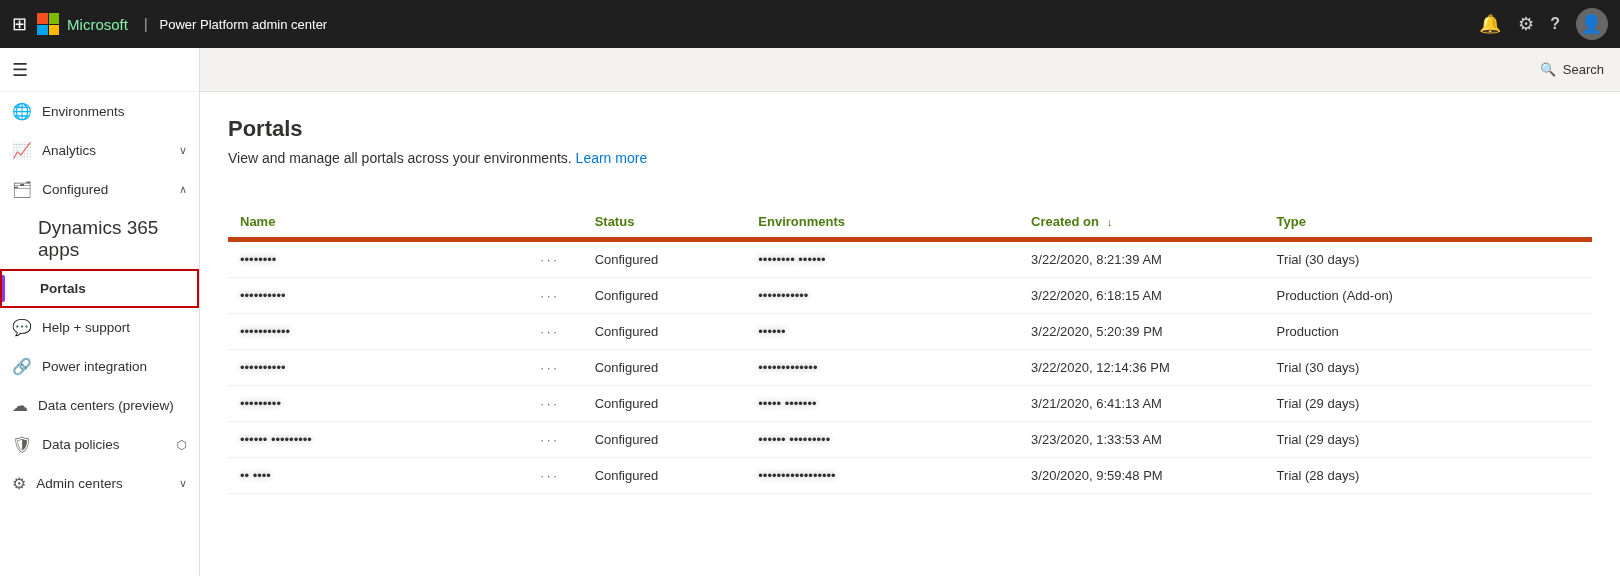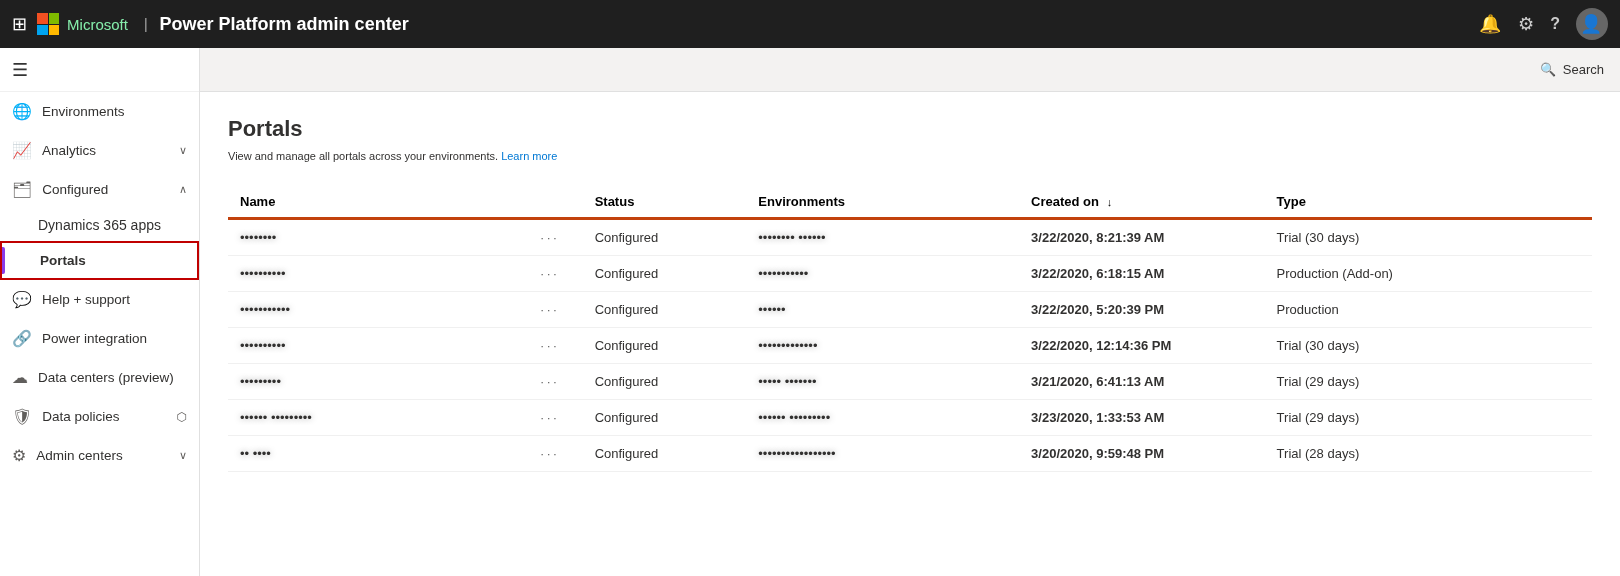--- a/index.html
+++ b/index.html
@@ -15,21 +15,21 @@
       flex-shrink: 0;
       color: white;
     }
     .top-nav-grid-icon { color: white; font-size: 18px; margin-right: 10px; cursor: pointer; }
     .top-nav-logo { display: flex; align-items: center; margin-right: 16px; }
     .ms-logo { width: 22px; height: 22px; display: grid; grid-template-columns: 1fr 1fr; gap: 1px; margin-right: 8px; }
     .ms-logo-q1 { background: #f25022; }
     .ms-logo-q2 { background: #7fba00; }
     .ms-logo-q3 { background: #00a4ef; }
     .ms-logo-q4 { background: #ffb900; }
-    .top-nav-title { color: white; font-size: 18px; font-weight: 700; }
+    .top-nav-title { color: white; font-size: 13px; font-weight: 400; }
     .top-nav-right { margin-left: auto; display: flex; align-items: center; gap: 16px; }
     .top-nav-icon { color: #ccc; font-size: 18px; cursor: pointer; }
     .avatar { width: 32px; height: 32px; border-radius: 50%; background: #666; overflow: hidden; display: flex; align-items: center; justify-content: center; }
 
     
     .main-layout { display: flex; flex: 1; overflow: hidden; }
 
     
     .sidebar {
       width: 200px;
@@ -71,21 +71,21 @@
       background: #8b3be8;
       border-radius: 0 2px 2px 0;
     }
     .sidebar-item.active { border: 2px solid #c00000; border-radius: 0; }
     .sidebar-sub-item {
       display: flex;
       align-items: center;
       padding: 8px 12px 8px 38px;
       cursor: pointer;
       color: #323130;
-      font-size: 14px;
+      font-size: 19px;
     }
 
     
     .content {
       flex: 1;
       display: flex;
       flex-direction: column;
       overflow: hidden;
       background: #faf9f8;
     }
@@ -108,47 +108,47 @@
     }
     .search-box .search-icon { color: #605e5c; }
 
     .content-body {
       flex: 1;
       padding: 24px 28px;
       overflow-y: auto;
       background: #fff;
     }
     .page-title { font-size: 22px; font-weight: 600; color: #323130; margin-bottom: 8px; }
-    .page-subtitle { font-size: 11px; color: #323130; margin-bottom: 24px; }
+    .page-subtitle { font-size: 14px; color: #323130; margin-bottom: 40px; }
     .page-subtitle a { color: #0078d4; text-decoration: none; }
 
     
     .portals-table { width: 100%; border-collapse: collapse; }
     .portals-table th {
       text-align: left;
       font-size: 13px;
       font-weight: 600;
-      color: #000000;
+      color: #4d7c0f;
       padding: 8px 12px;
-      border-bottom: 3px solid #c2410c;
+      border-bottom: 5px solid #c2410c;
     }
     .portals-table td {
       padding: 10px 12px;
       font-size: 13px;
       color: #323130;
       border-bottom: 1px solid #f0f0f0;
     }
     .sort-icon { font-size: 11px; margin-left: 4px; }
     .blurred { color: transparent; text-shadow: 0 0 6px #aaa; user-select: none; }
     .more-dots { color: #666; letter-spacing: 2px; cursor: pointer; }
     .col-name { width: 22%; }
     .col-dots { width: 4%; }
     .col-status { width: 12%; }
     .col-env { width: 20%; }
-    .col-created { width: 18%; font-weight: bold; }
+    .col-created { width: 18%; }
     .col-type { width: 24%; }
   </style>
 </head>
 <body>
 
 <div class="top-nav">
   <span class="top-nav-grid-icon">⊞</span>
   <div class="top-nav-logo">
     <div class="ms-logo">
       <div class="ms-logo-q1"></div>

